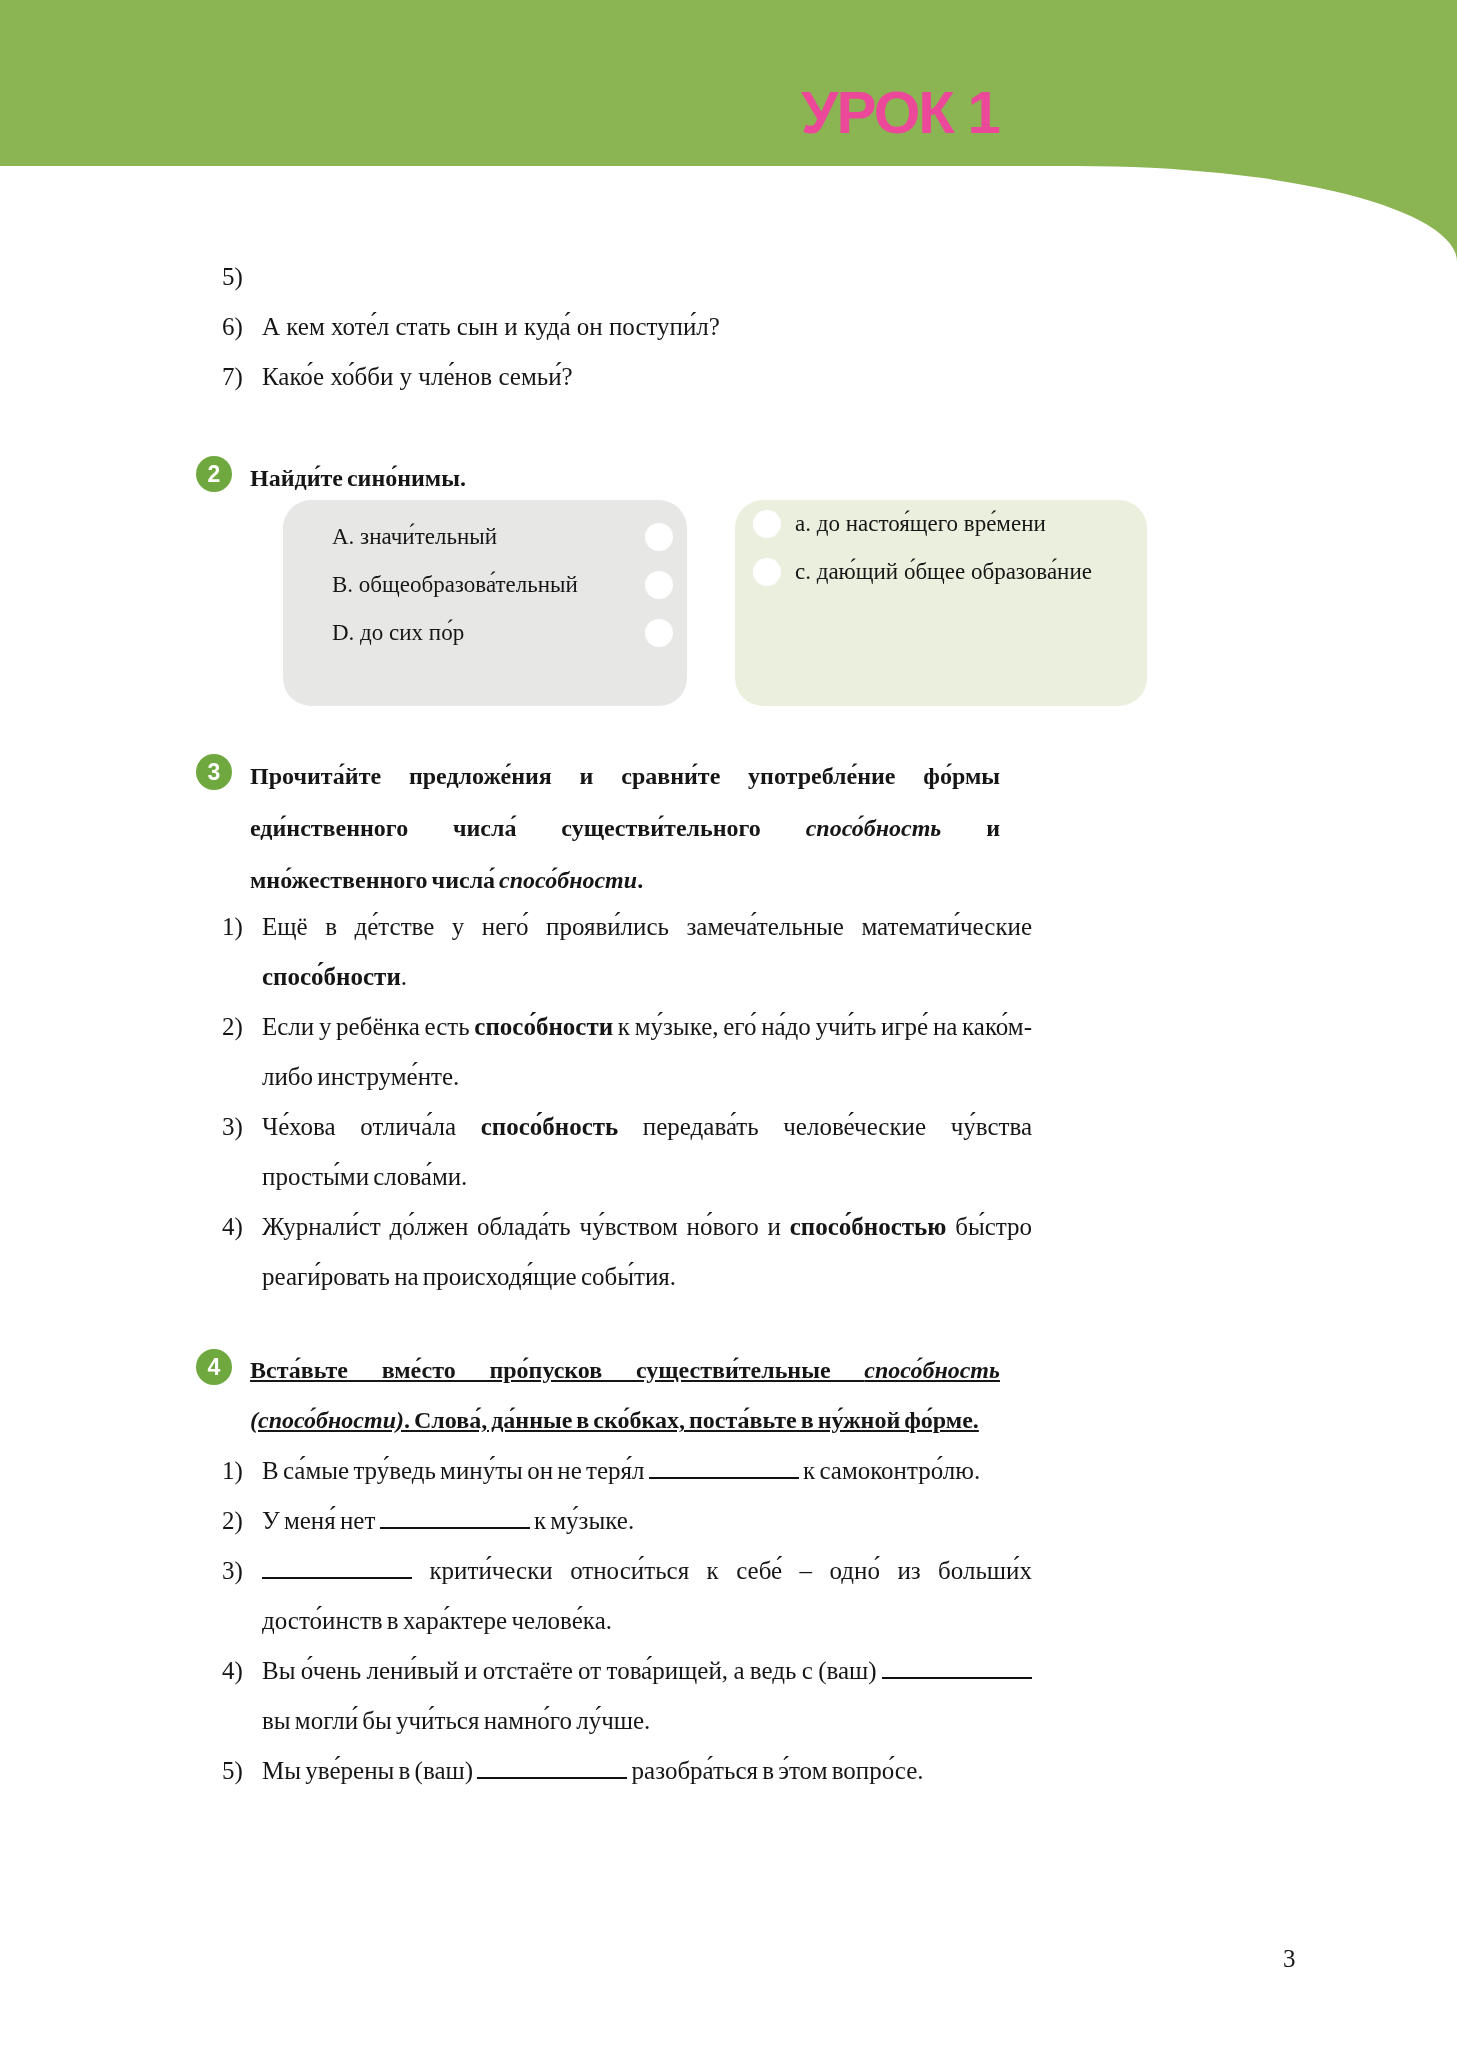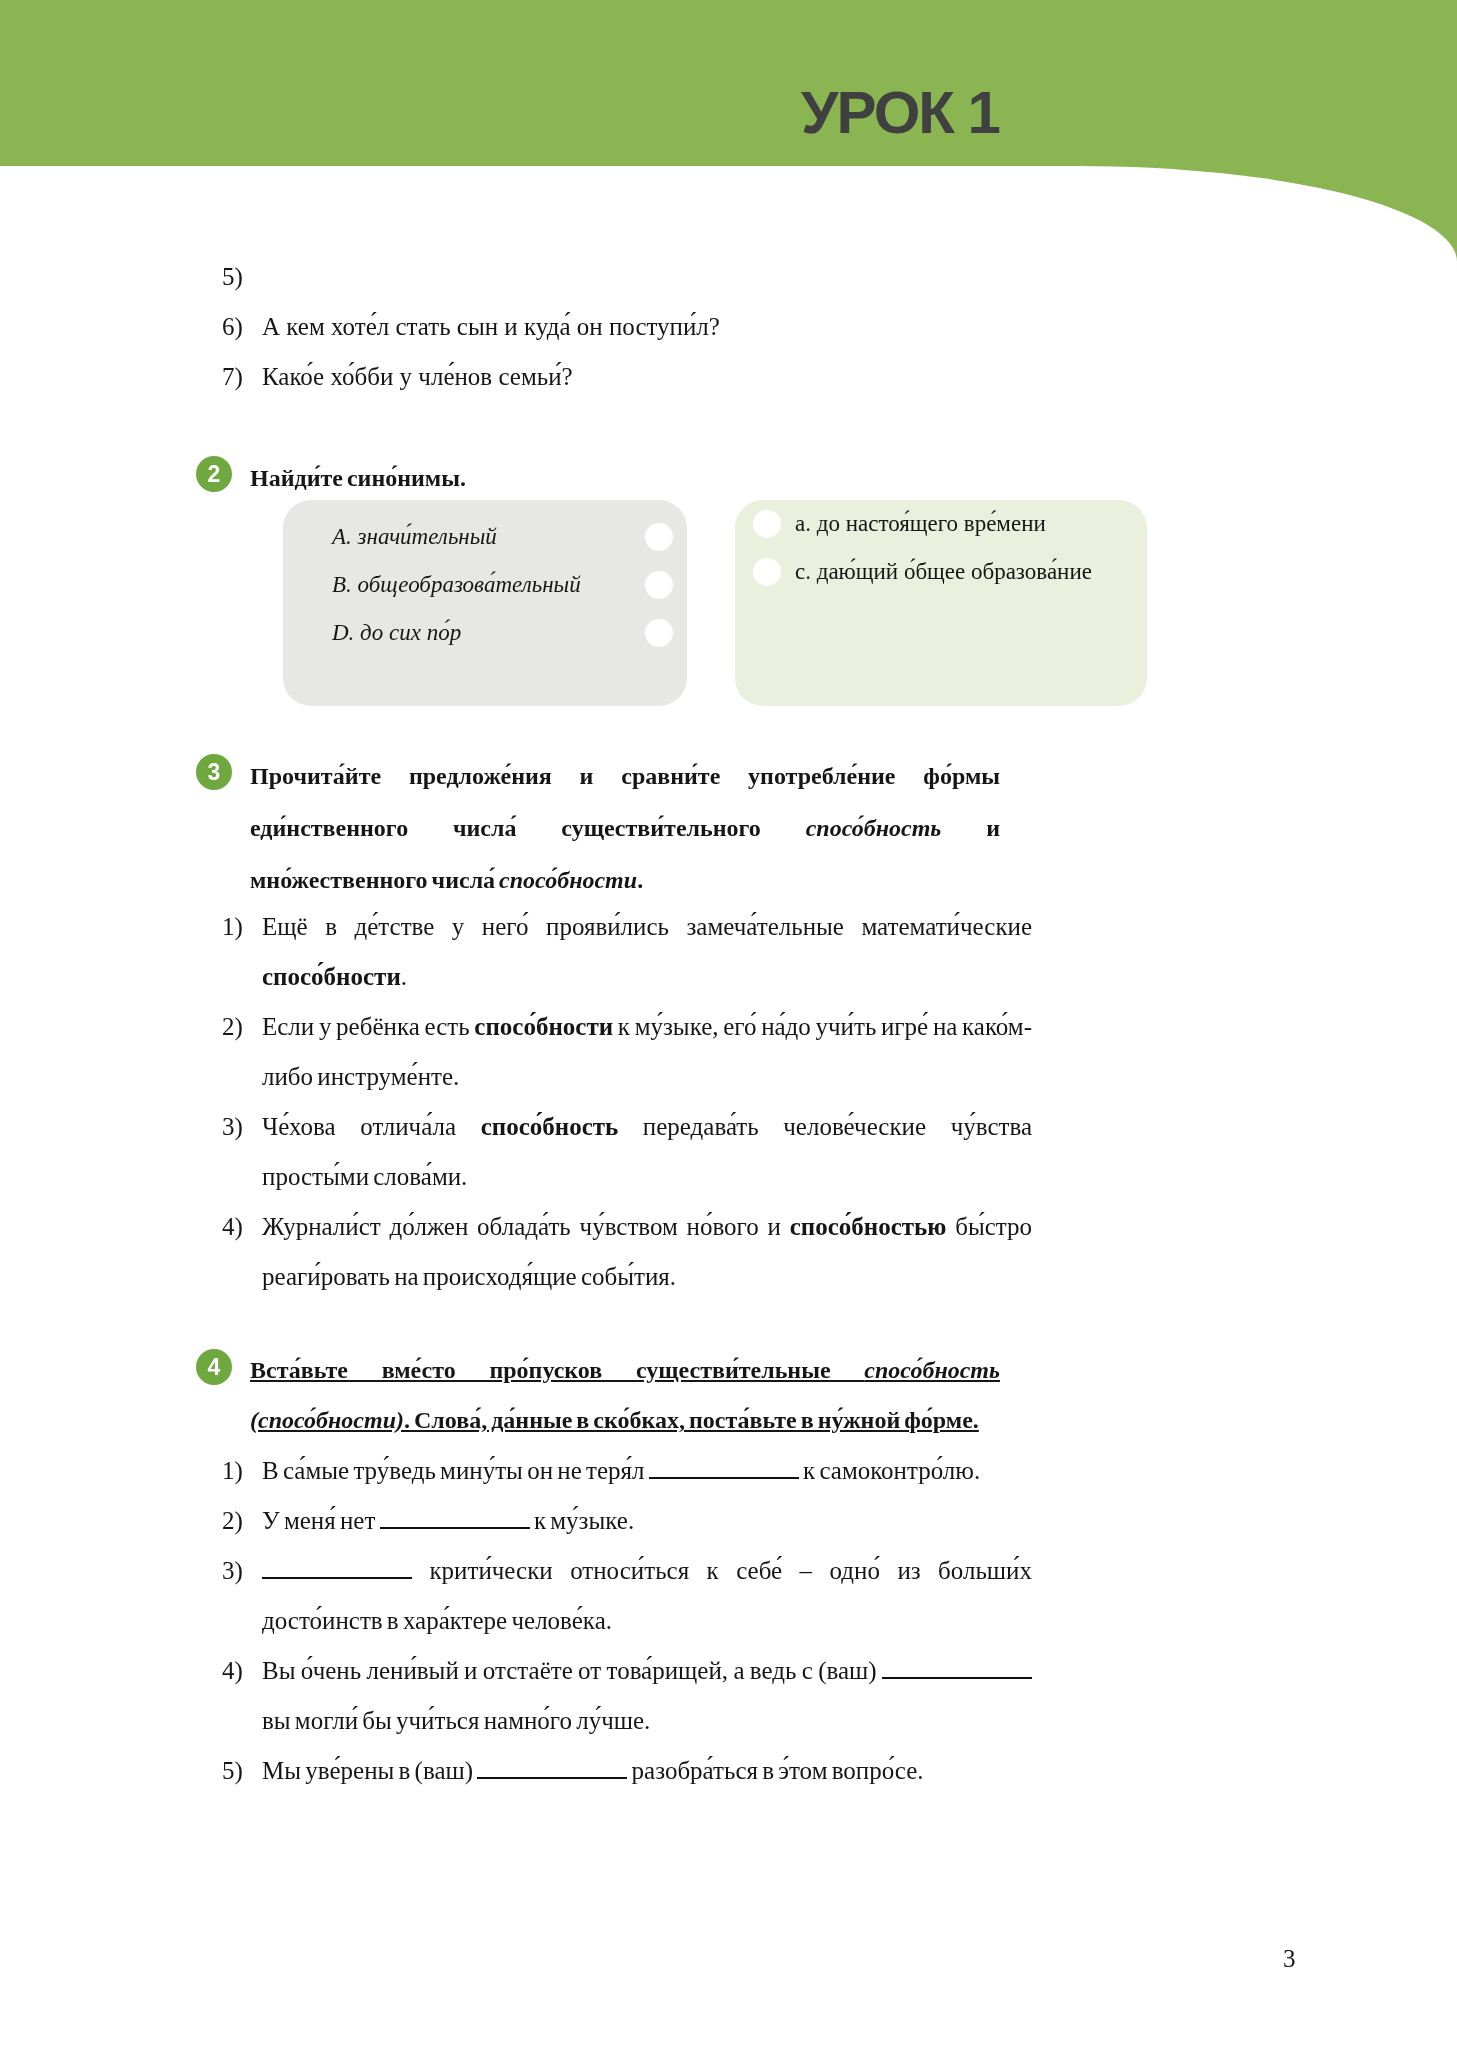--- a/index.html
+++ b/index.html
@@ -8,21 +8,21 @@
     font-family:"Liberation Serif", serif; color:#161616; overflow:hidden;
   }
   
   .header { position:absolute; top:0; left:0; width:1457px; height:263px; }
   .header-green { position:absolute; top:0; left:0; right:0; height:263px; background:#8bb452; }
   .header-white { position:absolute; top:166px; left:0; right:0; height:97px; background:#ffffff;
                   border-top-right-radius:380px 96px; }
   .lesson-title {
     position:absolute; top:78px; right:458px;
     font-family:"Liberation Sans", sans-serif; font-weight:bold;
-    font-size:60px; letter-spacing:-2px; color:#404040; white-space:nowrap;
+    font-size:60px; letter-spacing:-2px; color:#ec4899; white-space:nowrap;
   }
   
   .q-block { position:absolute; left:222px; top:252px; }
   .q-item { display:flex; line-height:50px; font-size:25px; }
   .num-col { width:40px; flex:none; }
   .q-text { white-space:nowrap; }
 
   .ex { position:absolute; left:196px; display:flex; }
   .badge {
     width:36px; height:36px; border-radius:50%; background:#6fa83e; flex:none;
@@ -43,21 +43,21 @@
   
   .match-left {
     position:absolute; left:283px; top:500px; width:404px; height:206px;
     background:#e7e7e6; border-radius:28px; padding-top:13px; box-sizing:border-box;
   }
   .match-right {
     position:absolute; left:735px; top:500px; width:412px; height:206px;
     background:#ebefdd; border-radius:28px; padding-top:0; box-sizing:border-box;
   }
   .m-row { height:48px; display:flex; align-items:center; font-size:23px; white-space:nowrap; }
-  .match-left .m-row { justify-content:space-between; padding:0 14px 0 49px;font-style:italic; }
+  .match-left .m-row { justify-content:space-between; padding:0 14px 0 49px; }
   .match-right .m-row { padding-left:18px; }
   .m-dot { width:28px; height:28px; border-radius:50%; background:#ffffff; flex:none; }
   .match-right .m-text { margin-left:14px; }
 
   .page-number { position:absolute; left:1283px; top:1945px; font-size:25px; }
 </style>
 </head>
 <body>
 
 <div class="page">

